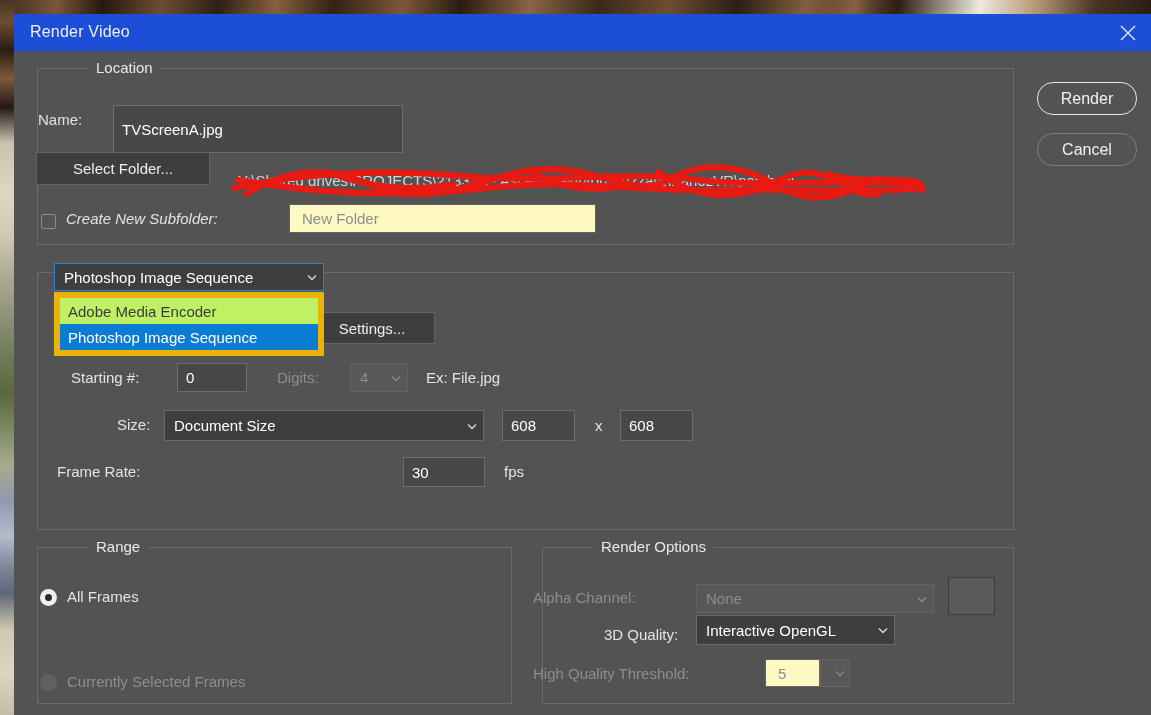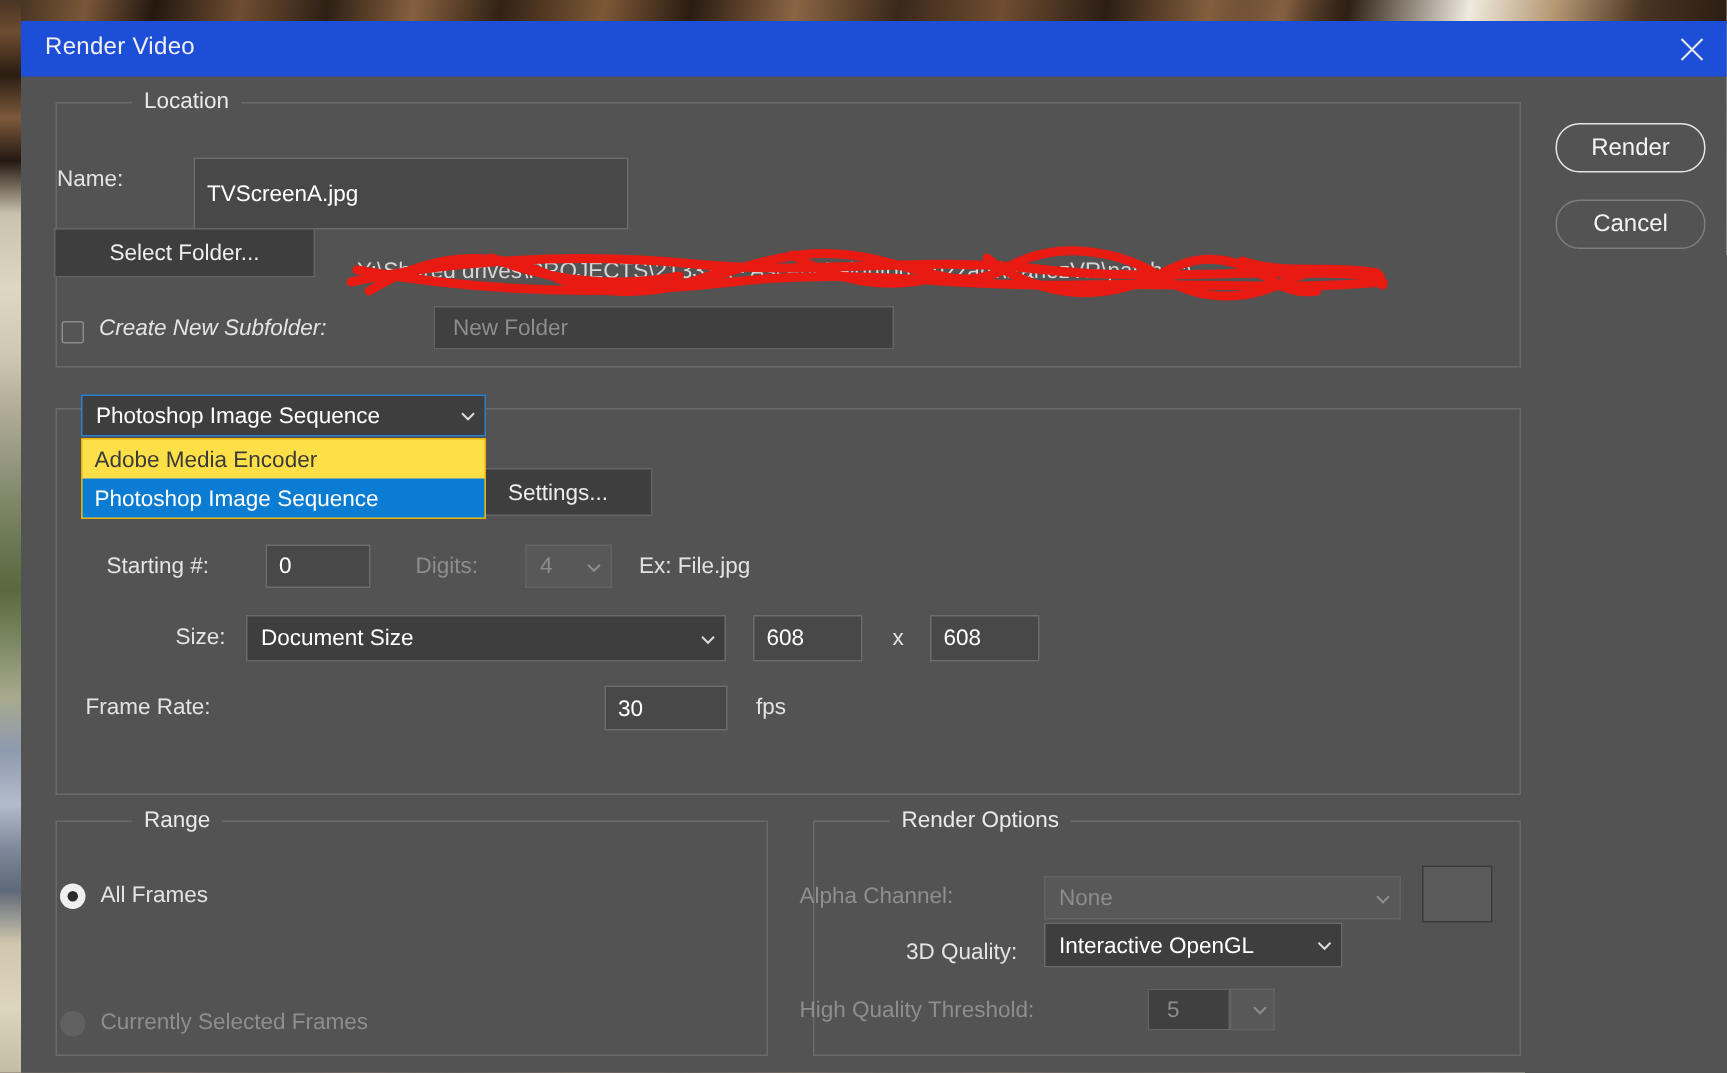--- a/index.html
+++ b/index.html
@@ -103,21 +103,21 @@
     background: #484848;
     border: 1px solid #6d6d6d;
     color: #ffffff;
     font-family: "Liberation Sans", sans-serif;
     font-size: 15px;
     padding: 0 8px;
     line-height: 1;
     outline: none;
   }
   .textfield.disabled {
-    background: #404040;
+    background: #fef9c3;
     border-color: #636363;
     color: #8d8d8d;
     padding-left: 12px;
   }
   .textfield::placeholder { color: #8d8d8d; }
 
   
   .pushbtn {
     position: absolute;
     background: #3e3e3e;
@@ -174,22 +174,22 @@
   .combo.disabled {
     background: #585858;
     border-color: #636363;
     color: #8d8d8d;
   }
   .combo.disabled .caret svg path { stroke: #8d8d8d; }
 
   
   #dropdown-list {
     position: absolute;
-    background: #fde047;
-    border: 1px solid #eab308;
+    background: #bef264;
+    border: 6px solid #eab308;
     z-index: 40;
   }
   .dd-item {
     height: 26px;
     display: flex;
     align-items: center;
     padding-left: 8px;
     font-size: 15px;
     color: #3a3a3a;
     cursor: pointer;
@@ -272,21 +272,21 @@
   </div>
 
   <div class="actionbtn primary" style="left:1023px; top:68px; width:100px; height:33px;">Render</div>
   <div class="actionbtn secondary" style="left:1023px; top:119px; width:100px; height:33px;">Cancel</div>
 
   <div class="group" style="left:23px; top:54px; width:977px; height:177px;">
     <div class="group-title">Location</div>
   </div>
 
   <div class="label" style="left:24px; top:97px;">Name:</div>
-  <input class="textfield" style="left: 99px; top: 91px; width: 290px; height: 48px; margin-left: 16px;" value="TVScreenA.jpg">
+  <input class="textfield" style="left: 99px; top: 91px; width: 290px; height: 48px;" value="TVScreenA.jpg">
 
   <div class="pushbtn" style="left:22px; top:138px; width:174px; height:33px;">Select Folder...</div>
 
   <div id="path-text">Y:\Shared drives\PROJECTS\21331A - Ascent Leighton Buzzard\PanozVR\patches\</div>
   <svg id="redaction" viewBox="0 0 700 52" preserveAspectRatio="none">
     <g stroke="#e81a12" stroke-width="6" fill="none" stroke-linecap="round" stroke-linejoin="round">
       <path d="M6 34 C70 20, 150 14, 235 22 C320 30, 390 16, 470 26 C540 34, 615 24, 692 30"></path>
       <path d="M10 26 C90 40, 175 44, 260 34 C345 24, 410 38, 490 36 C560 34, 630 40, 694 34"></path>
       <path d="M18 40 C60 14, 100 12, 140 30 C175 46, 215 42, 250 28"></path>
       <path d="M250 30 C290 16, 320 10, 360 20 C400 30, 420 40, 448 22"></path>

